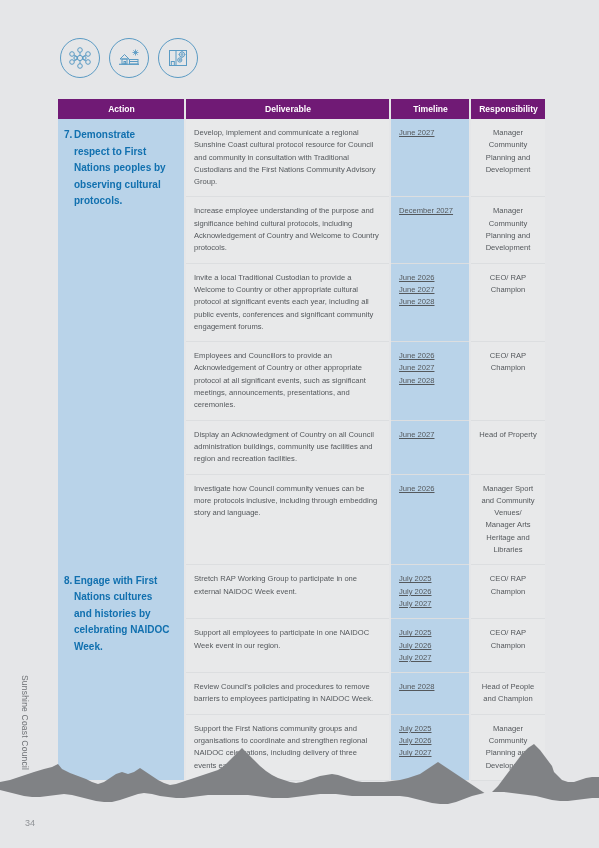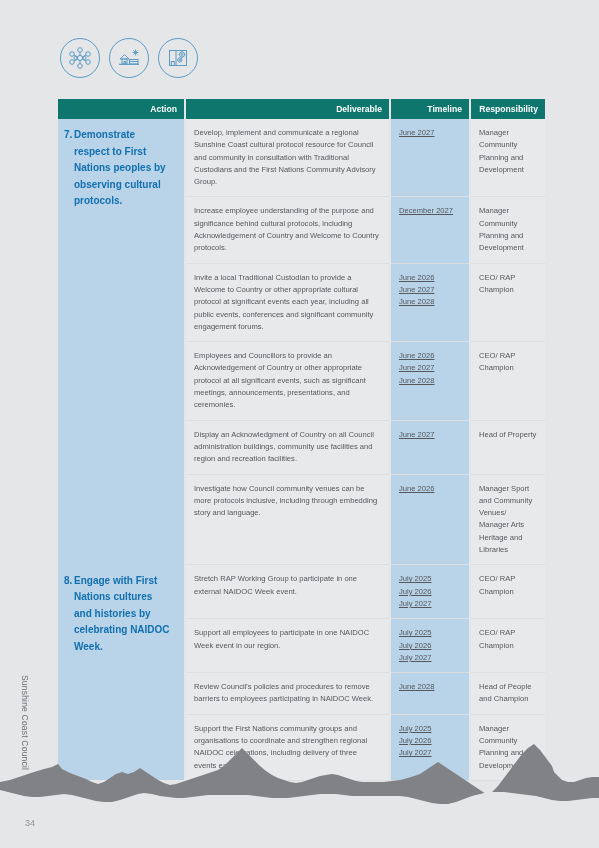--- a/index.html
+++ b/index.html
@@ -59,25 +59,25 @@
   
   .rap-table {
     position: absolute;
     left: 58px;
     top: 99px;
     width: 487px;
     border-collapse: collapse;
     table-layout: fixed;
   }
   .rap-table th {
-    background: #0f766e;
+    background: #701a75;
     color: #ffffff;
     font-size: 8.6px;
     font-weight: bold;
-    text-align: right;
+    text-align: center;
     padding: 5px 7px 5px 8px;
     border-right: 2px solid #e5e6e8;
     vertical-align: middle;
     height: 18px;
   }
   .rap-table th:last-child { border-right: none; }
 
   .rap-table td {
     vertical-align: top;
     font-size: 7.6px;
@@ -112,21 +112,21 @@
     vertical-align: top;
     font-weight: bold;
   }
   td.action-cell .txt {
     display: inline-block;
     width: 96px;
     vertical-align: top;
   }
   td.deliverable-cell { background: #e8e9ea; }
   td.timeline-cell    { background: #b9d3e9; color: #54585c; }
-  td.resp-cell        { background: #e8e9ea; color: #54585c; }
+  td.resp-cell        { background: #e8e9ea; color: #54585c; text-align: center; }
 
   .tl-line { display: block; text-decoration: underline; }
 
   
   .mountains {
     position: absolute;
     left: 0;
     bottom: 36px;
     width: 599px;
     height: 70px;

